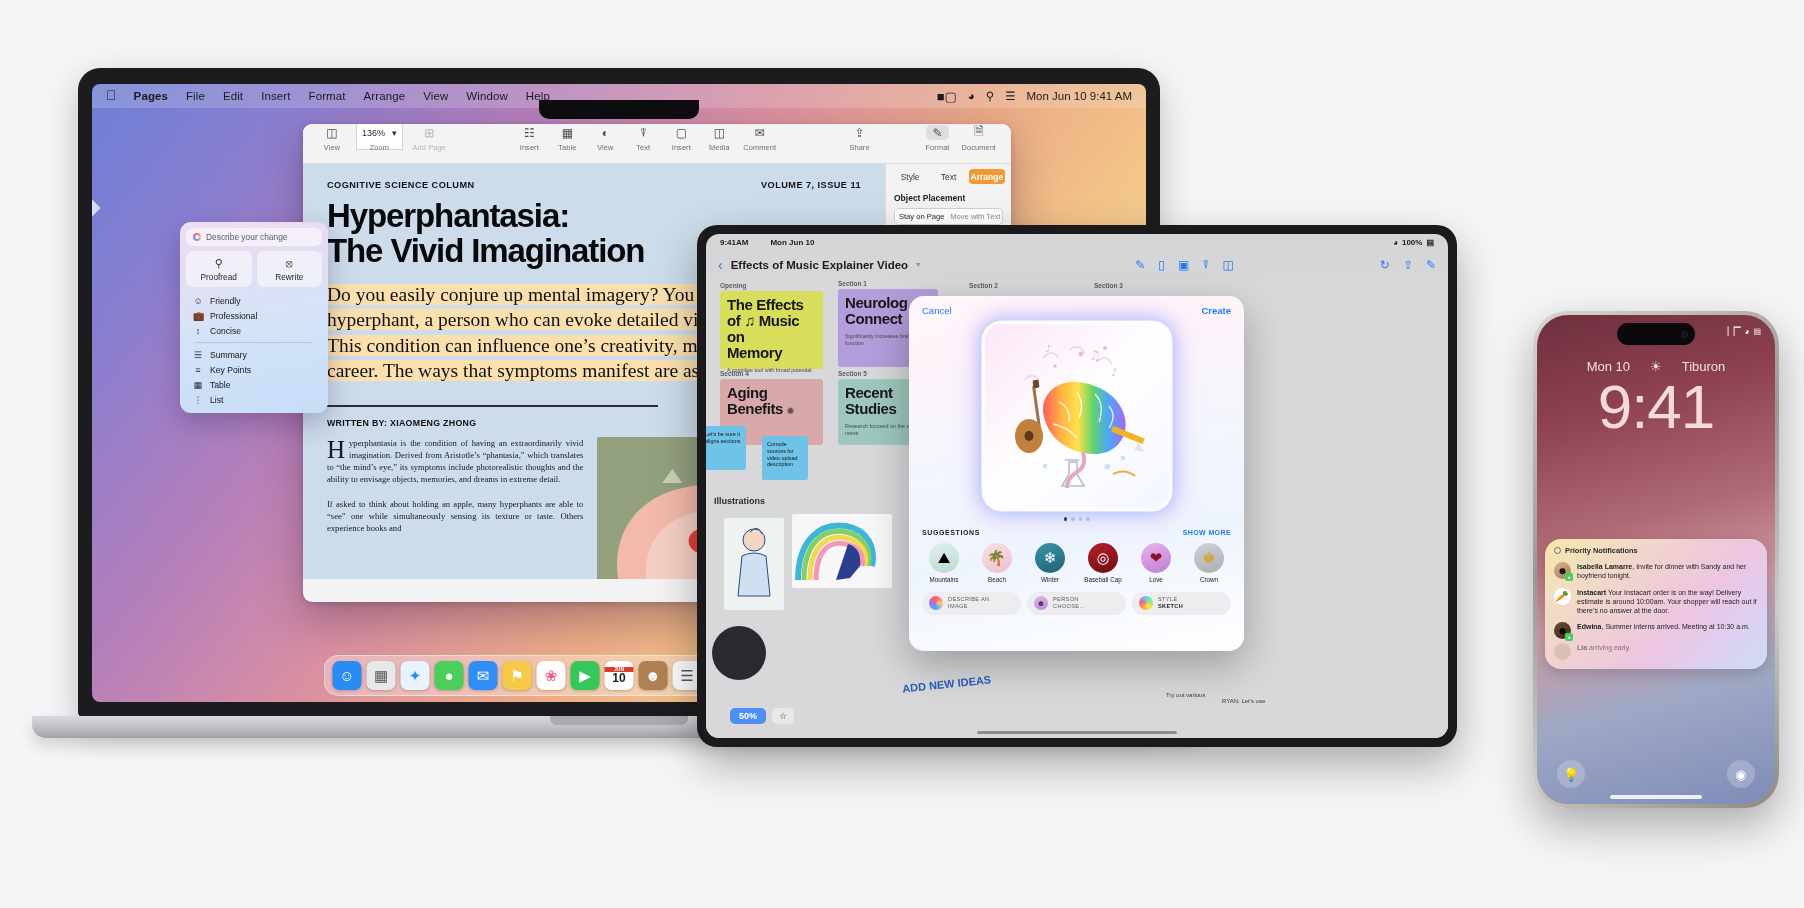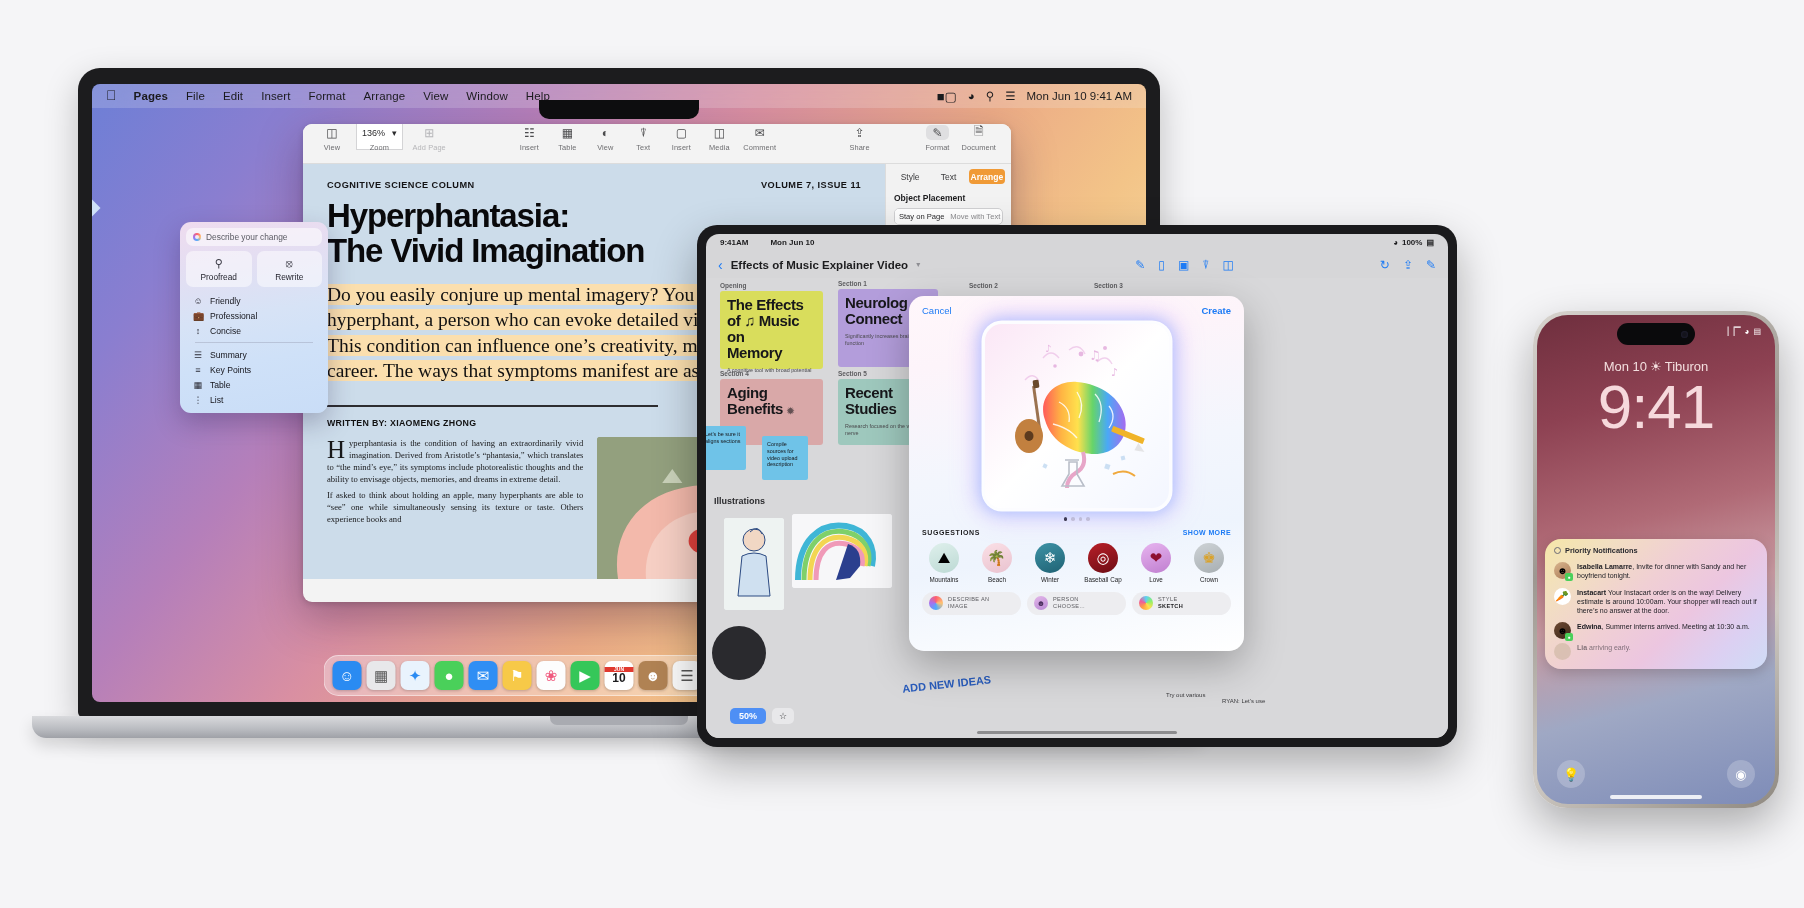--- a/index.html
+++ b/index.html
@@ -184,21 +184,21 @@
   .ph-screen { width:100%; height:100%; border-radius:31px; overflow:hidden; position:relative;
      background:linear-gradient(165deg,#6f2f3e 0%, #8d4152 20%, #b06a76 42%, #c99aa2 58%, #9fa8c4 76%, #7e8cb8 100%);}
   .ph-island { position:absolute; left:50%; top:8px; transform:translateX(-50%);
      width:78px; height:22px; background:#0a0a0c; border-radius:12px; z-index:5;
      display:flex; align-items:center; justify-content:flex-end; padding-right:7px;}
   .ph-island .cam { width:7px; height:7px; border-radius:50%; background:#14141c;
      box-shadow:inset 0 0 2px #2b2b44;}
   .ph-status { position:absolute; right:14px; top:12px; display:flex; gap:4px; align-items:center;
      color:#fff; font-size:8px; z-index:6;}
   .ph-date { text-align:center; margin-top:44px; color:#f3dede; font-size:13px;
-     display:flex; align-items:flex-start; justify-content:center; gap:3px;}
+     display:flex; align-items:flex-start; justify-content:center; gap:20px;}
   .ph-time { text-align:center; color:#f6d9dc; font-size:62px; font-weight:300; letter-spacing:-1px;
      line-height:1; margin-top:2px;}
   .ph-notif { position:absolute; left:8px; right:8px; top:224px; border-radius:16px; padding:7px 9px 9px;
      background:linear-gradient(135deg,#f6e7a8 0%, #f2dfc0 18%, #f0cfd4 42%, #ecc6e0 62%, #dcd0f2 82%, #cfdcf6 100%);
      box-shadow:0 4px 14px rgba(0,0,0,.18);}
   .pn-head { display:flex; align-items:center; gap:4px; font-size:7.4px; font-weight:700; color:#2b2b30;}
   .pn-ring { width:7px; height:7px; border-radius:50%; border:1.3px solid #6b6b75;}
   .pn-item { display:flex; gap:6px; margin-top:7px;}
   .pn-av { width:17px; height:17px; border-radius:50%; flex:none; position:relative;
      display:flex; align-items:center; justify-content:center; font-size:10px;}
@@ -327,21 +327,21 @@
                 </div>
                 <div style="margin-top:13px;">
                   <span class="lede">Do you easily conjure up mental imagery? You may be a hyperphant, a person who can evoke detailed visuals in their mind. This condition can influence one’s creativity, memory, and even career. The ways that symptoms manifest are astonishing.</span>
                 </div>
                 <div class="hr"></div>
                 <div class="byline">WRITTEN BY: XIAOMENG ZHONG</div>
                 <div class="cols">
                   <div class="col">
                     <span class="dropcap">H</span>
                     <span>yperphantasia is the condition of having an extraordinarily vivid imagination. Derived from Aristotle’s “phantasia,” which translates to “the mind’s eye,” its symptoms include photorealistic thoughts and the ability to envisage objects, memories, and dreams in extreme detail.</span>
-                    <div style="margin-top:3px;">If asked to think about holding an apple, many hyperphants are able to “see” one while simultaneously sensing its texture or taste. Others experience books and</div>
+                    <div style="margin-top:12px;">If asked to think about holding an apple, many hyperphants are able to “see” one while simultaneously sensing its texture or taste. Others experience books and</div>
                   </div>
                   <div class="illus">
                     <svg viewBox="0 0 200 150" width="100%" height="100%" preserveAspectRatio="none">
                       <rect width="200" height="150" fill="#93a07e"></rect>
                       <path d="M18 150 C8 96 34 52 84 48 C120 45 146 66 146 96 C146 124 128 150 128 150 Z" fill="#f3b9ab"></path>
                       <path d="M40 150 C34 110 52 78 86 74 C112 71 128 88 128 110 C128 130 120 150 120 150 Z" fill="#f6cfc4"></path>
                       <circle cx="86" cy="104" r="13" fill="#e0413c"></circle>
                       <path d="M86 92 q10 -9 17 1 q-9 -3 -17 -1z" fill="#d8342f"></path>
                       <rect x="138" y="58" width="40" height="26" fill="#f0e6d8" stroke="#bda98c"></rect>
                       <rect x="150" y="92" width="34" height="22" fill="#e9dcc8" stroke="#bda98c"></rect>

